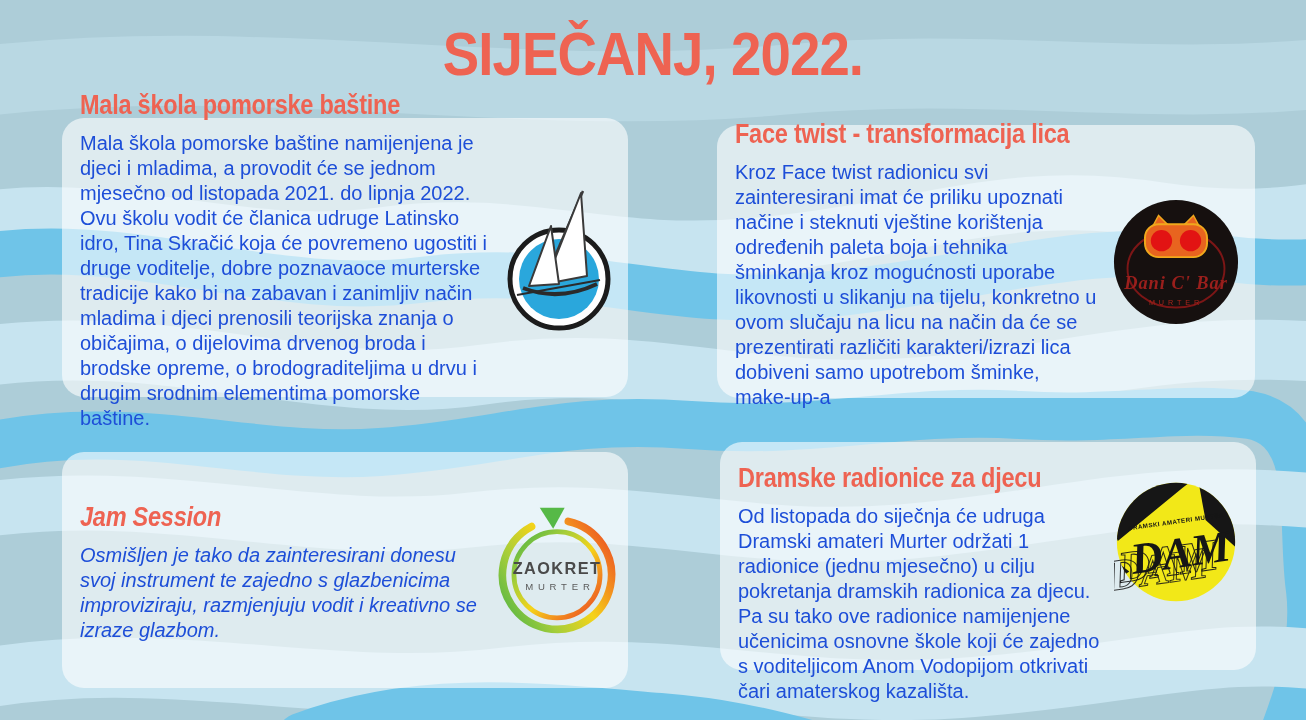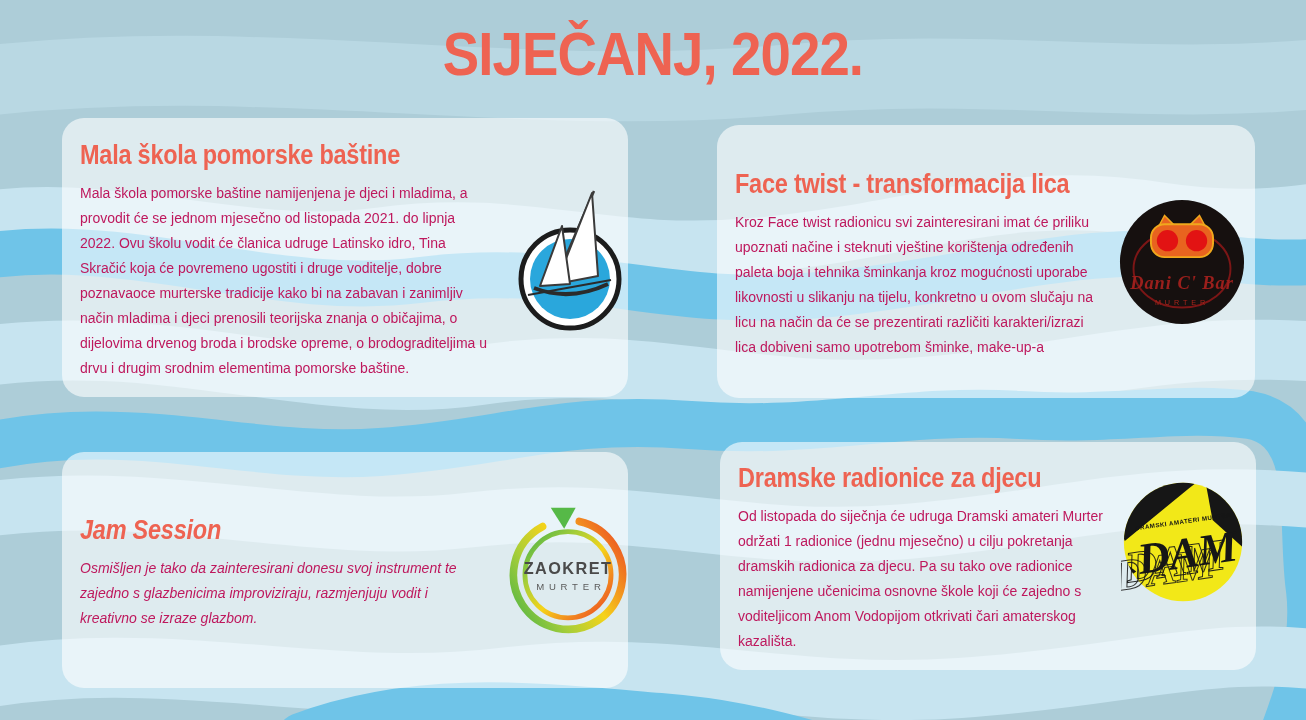--- a/index.html
+++ b/index.html
@@ -16,42 +16,42 @@
     margin:0;text-align:center;
     font-size:62px;font-weight:800;color:#ee6352;
     letter-spacing:-1px;
   }
   .page-title .squeeze{display:inline-block;transform:scaleX(.88);transform-origin:center;}
   .card{
     position:absolute;
     background:rgba(255,255,255,0.60);
     border-radius:22px;
     box-sizing:border-box;
-    display:flex;align-items:center;gap:17px;
+    display:flex;align-items:center;gap:6px;
     padding:16px 14px 16px 18px;
   }
   .card-1{left:62px;top:118px;width:566px;height:279px;}
   .card-2{left:717px;top:125px;width:538px;height:273px;}
   .card-3{left:62px;top:452px;width:566px;height:236px;}
   .card-4{left:720px;top:442px;width:536px;height:228px;align-items:flex-start;}
   .card-text{flex:none;}
   .card-1 .card-text{width:412px;}
   .card-2 .card-text{width:362px;}
   .card-3 .card-text{width:404px;font-style:italic;}
   .card-4 .card-text{width:366px;}
   .card-title{
     margin:4px 0 10px 0;
     font-size:28px;font-weight:800;color:#ee6352;
     letter-spacing:-0.3px;
     white-space:nowrap;
   }
   .card-title .squeeze{display:inline-block;transform:scaleX(.84);transform-origin:left center;}
   .card-body{
     margin:0;
-    font-size:14px;line-height:25px;color:#be185d;
+    font-size:20px;line-height:25px;color:#1d4ed8;
   }
   .card-logo{flex:1;display:flex;justify-content:center;align-items:center;}
   .card-4 .card-logo{margin-top:22px;}
   .card-2 .card-logo{margin-right:-8px;text-align:right;}
 </style>
 </head>
 <body>
 
 <div class="canvas">
 

